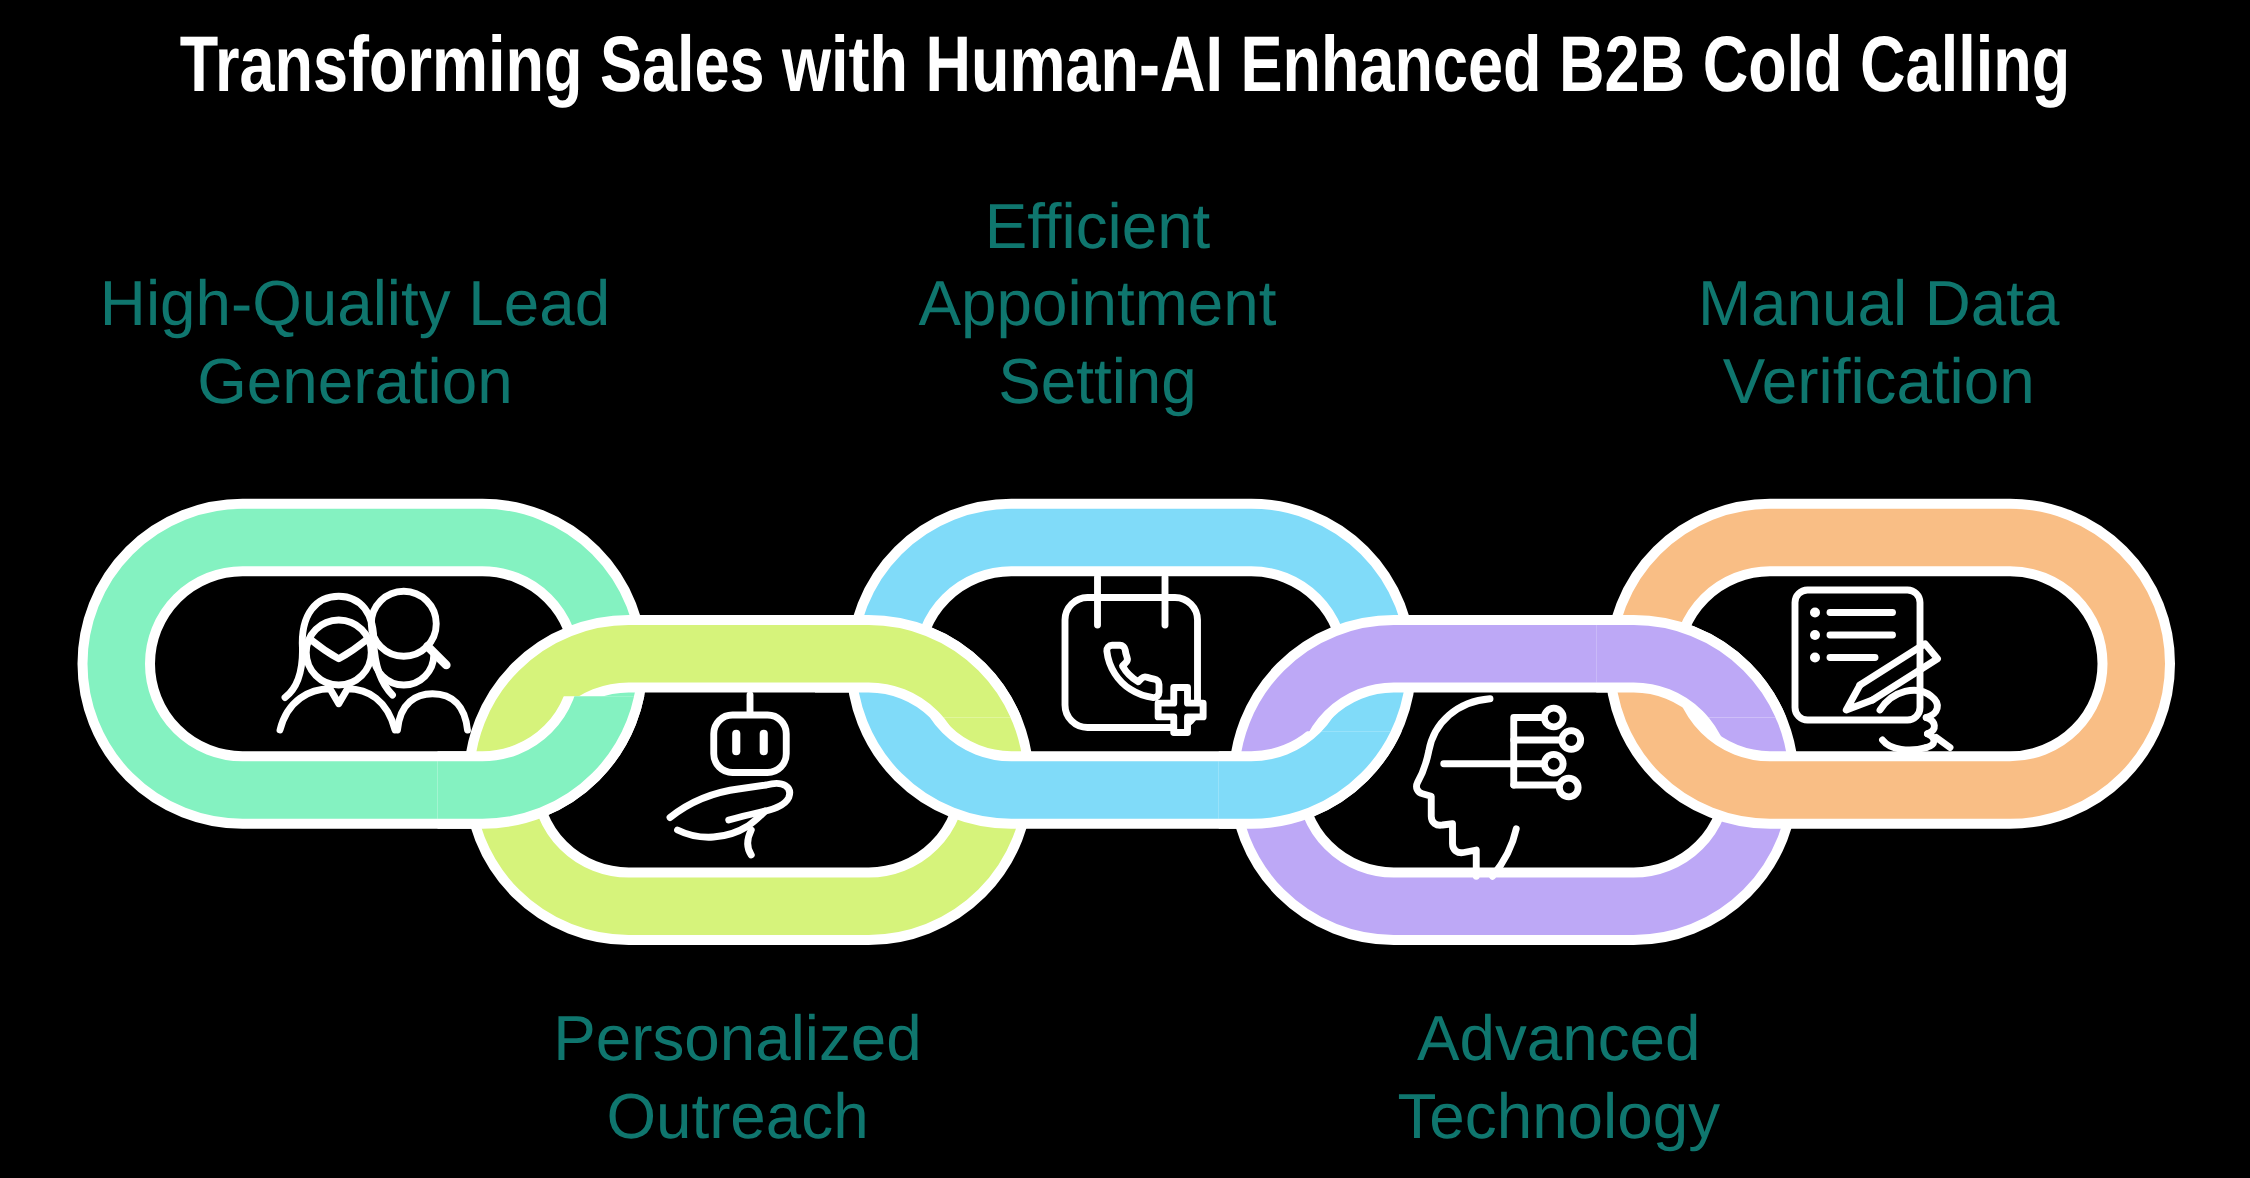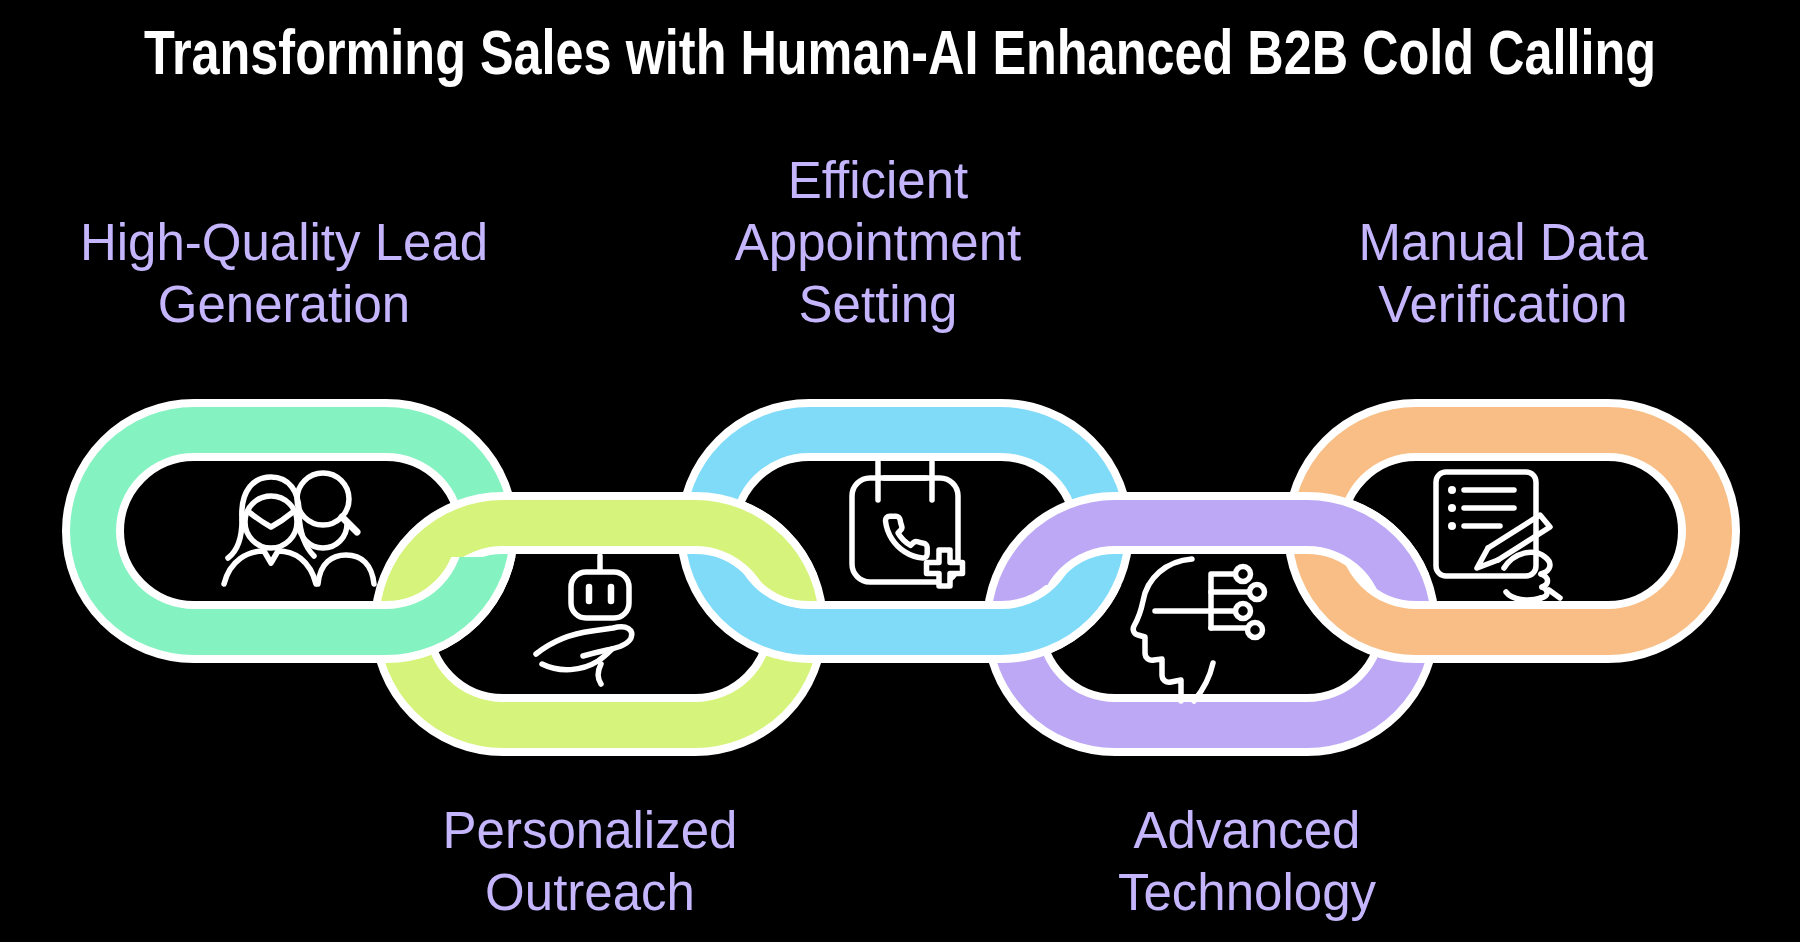--- a/index.html
+++ b/index.html
@@ -2,21 +2,21 @@
 <html><head>
 <meta charset="utf-8">
 <style>
   html,body{margin:0;padding:0;background:#000;}
   .canvas{position:relative;width:1800px;height:942px;background:#000;overflow:hidden;
           font-family:"Liberation Sans",sans-serif;}
   .title{position:absolute;top:16px;left:900px;transform:translateX(-50%);
          white-space:nowrap;color:#fff;font-size:63px;font-weight:700;}
   .title-inner{display:inline-block;transform:scaleX(0.8);transform-origin:center;}
   .link-label{position:absolute;transform:translateX(-50%);text-align:center;
-              color:#c4b5fd;font-size:51px;line-height:62px;font-weight:400;
+              color:#0f766e;font-size:51px;line-height:62px;font-weight:400;
               white-space:pre-line;letter-spacing:0;}
   .lbl-1{left:284px;top:212px;text-align:center;}
   .lbl-3{left:878px;top:150px;}
   .lbl-5{left:1503px;top:212px;}
   .lbl-2{left:590px;top:800px;}
   .lbl-4{left:1199px;top:800px;margin-left:48px;}
   svg.chain{position:absolute;left:0;top:0;}
   .ring-outline{fill:none;stroke:#fff;stroke-width:62;}
   .ring-band{fill:none;stroke-width:46;}
   .icon{fill:none;stroke:#fff;stroke-width:5.5;stroke-linecap:round;stroke-linejoin:round;}

